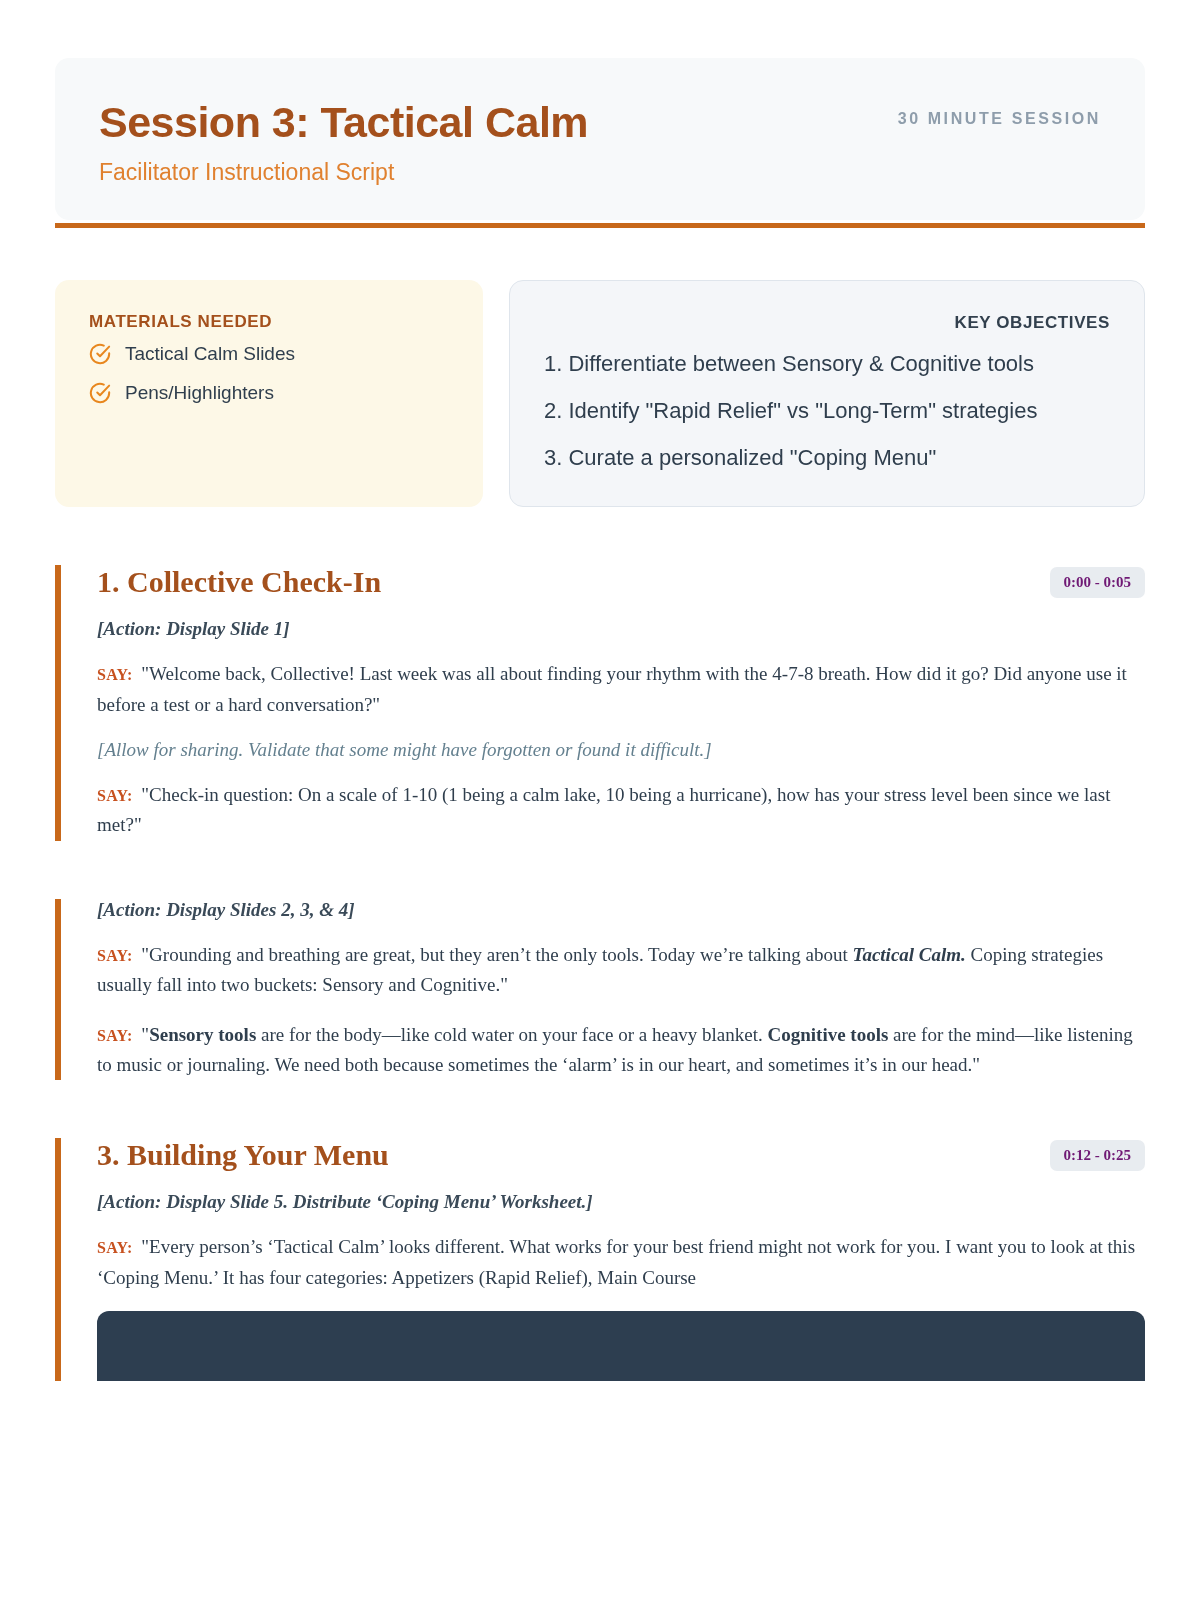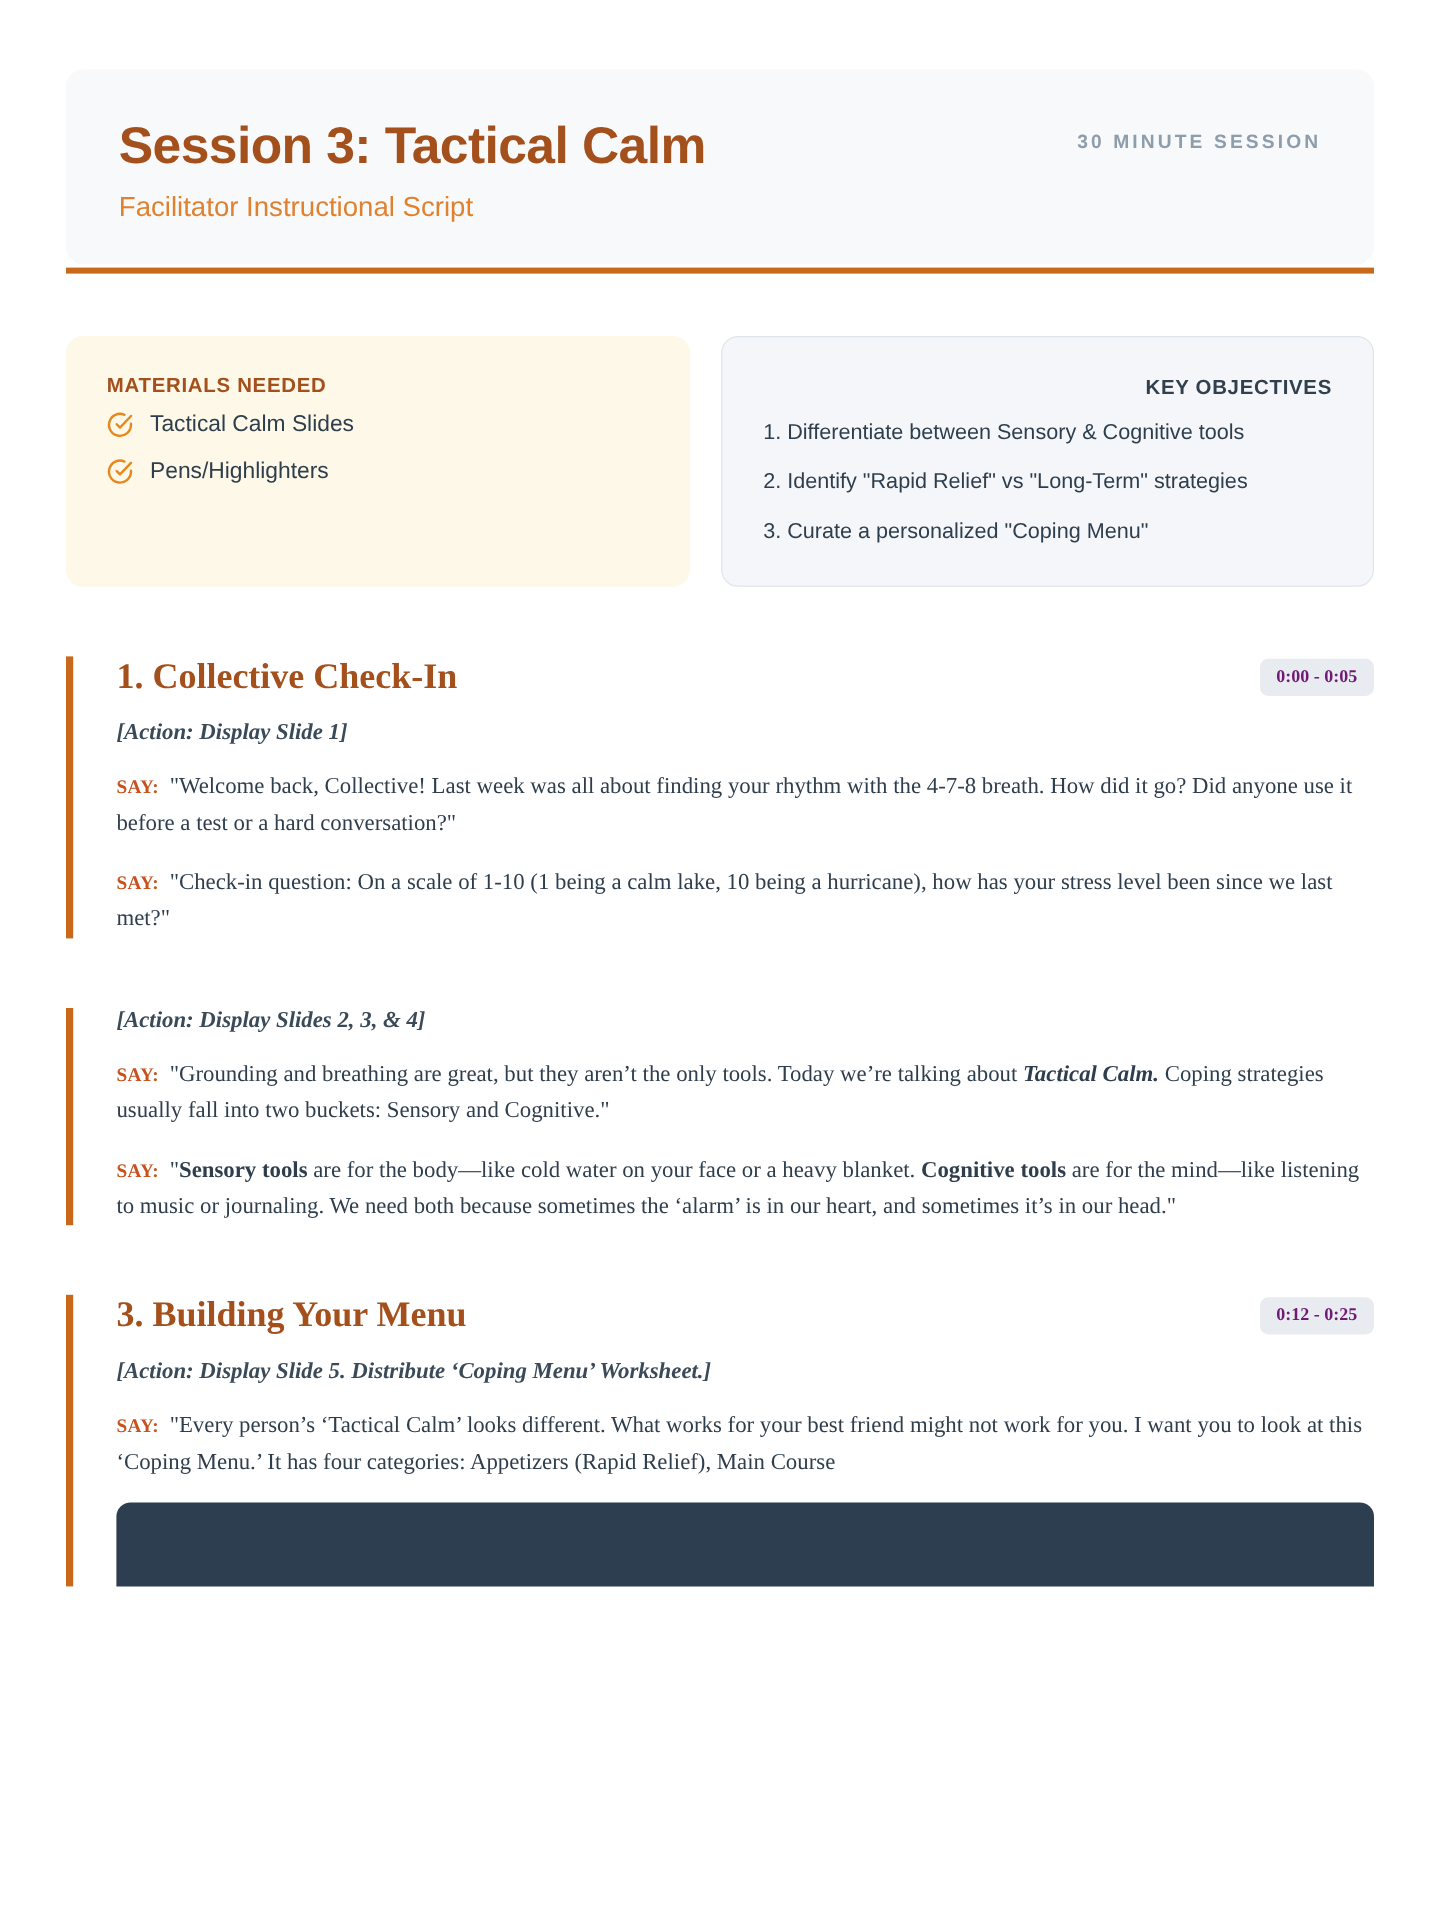--- a/index.html
+++ b/index.html
@@ -14,29 +14,29 @@
   .header-card { background:#f7f9fa; border-radius:14px; padding:40px 44px 34px; }
   .header-top { display:flex; justify-content:space-between; align-items:flex-start; }
   .page-title { font-size:43px; font-weight:700; letter-spacing:-0.5px; color:var(--accent-rust,#a4501c); line-height:1.12; }
   .session-badge { margin-top:12px; font-size:16px; font-weight:700; letter-spacing:2.6px; color:#8e9dab; white-space:nowrap; }
   .subtitle { margin-top:13px; font-size:23px; color:var(--accent-orange,#e0812f); }
   .rule { height:5px; border:none; background:var(--rule-orange,#c8681a); margin-top:3px; }
 
   
   .boxes { display:flex; gap:26px; margin-top:52px; align-items:stretch; }
   .box { border-radius:14px; padding:32px 34px; }
-  .materials-box { width:520px; background:var(--materials-bg,#fdf8e7); }
+  .materials-box { width:428px; background:var(--materials-bg,#fdf8e7); }
   .objectives-box { flex:1; background:var(--objectives-bg,#f4f6f9); border:1px solid var(--objectives-border,#dfe5ec); }
   .box-heading { font-size:17px; font-weight:700; letter-spacing:0.6px; }
   .materials-box .box-heading { color:var(--accent-rust,#a4501c); }
   .objectives-box .box-heading { color:#32404e;text-align:right; }
   .materials-list { list-style:none; margin-top:11px; }
   .materials-list li { display:flex; align-items:center; gap:14px; font-size:19px; margin-bottom:17px; color:#2f3e4d; }
   .check-icon svg { display:block; }
-  .obj-item { font-size:18px; line-height:1.5; margin-top:14px; color:#2f3e4d; }
+  .obj-item { font-size:22px; line-height:1.5; margin-top:14px; color:#2f3e4d; }
 
   
   .script-section { margin-top:58px; border-left:6px solid var(--rule-orange,#c8681a); padding-left:36px;font-family:Liberation Serif, serif; }
   .sec-head { display:flex; justify-content:space-between; align-items:center; }
   .sec-title { font-size:30px; font-weight:700; color:var(--accent-rust,#a4501c); }
   .time-badge { background:var(--time-badge-bg,#e8ecf0); color:#701a75; font-size:15px; font-weight:700; padding:7px 14px; border-radius:7px; white-space:nowrap; }
   p.action { margin-top:19px; font-size:19px; font-weight:700; font-style:italic; color:#3a4a58; }
   p.say { margin-top:19px; font-size:19px; line-height:1.6; color:#2f3e4d; }
   .say-label { color:var(--say-red,#c7511f); font-weight:700; font-size:16px; letter-spacing:0.3px; margin-right:4px; }
   p.note { margin-top:19px; font-size:19px; font-style:italic; color:var(--note-teal,#64808f); }
@@ -94,20 +94,21 @@
   </div>
 
   <main id="sections">
       <section class="script-section">
         <div class="sec-head">
           <h2 class="sec-title">1. Collective Check-In</h2>
           <span class="time-badge">0:00 - 0:05</span>
         </div>
         <p class="action">[Action: Display Slide 1]</p>
         <p class="say"><span class="say-label">SAY:</span> <span>"Welcome back, Collective! Last week was all about finding your rhythm with the 4-7-8 breath. How did it go? Did anyone use it before a test or a hard conversation?"</span></p>
+        <p class="note">[Allow for sharing. Validate that some might have forgotten or found it difficult.]</p>
         <p class="say"><span class="say-label">SAY:</span> <span>"Check-in question: On a scale of 1-10 (1 being a calm lake, 10 being a hurricane), how has your stress level been since we last met?"</span></p>
       </section>
       <section class="script-section">
         <p class="action">[Action: Display Slides 2, 3, &amp; 4]</p>
         <p class="say"><span class="say-label">SAY:</span> <span>"Grounding and breathing are great, but they aren’t the only tools. Today we’re talking about </span><span class="seg-b seg-i">Tactical Calm.</span><span> Coping strategies usually fall into two buckets: Sensory and Cognitive."</span></p>
         <p class="say"><span class="say-label">SAY:</span> <span>"</span><span class="seg-b ">Sensory tools</span><span> are for the body—like cold water on your face or a heavy blanket. </span><span class="seg-b ">Cognitive tools</span><span> are for the mind—like listening to music or journaling. We need both because sometimes the ‘alarm’ is in our heart, and sometimes it’s in our head."</span></p>
       </section>
       <section class="script-section">
         <div class="sec-head">
           <h2 class="sec-title">3. Building Your Menu</h2>

